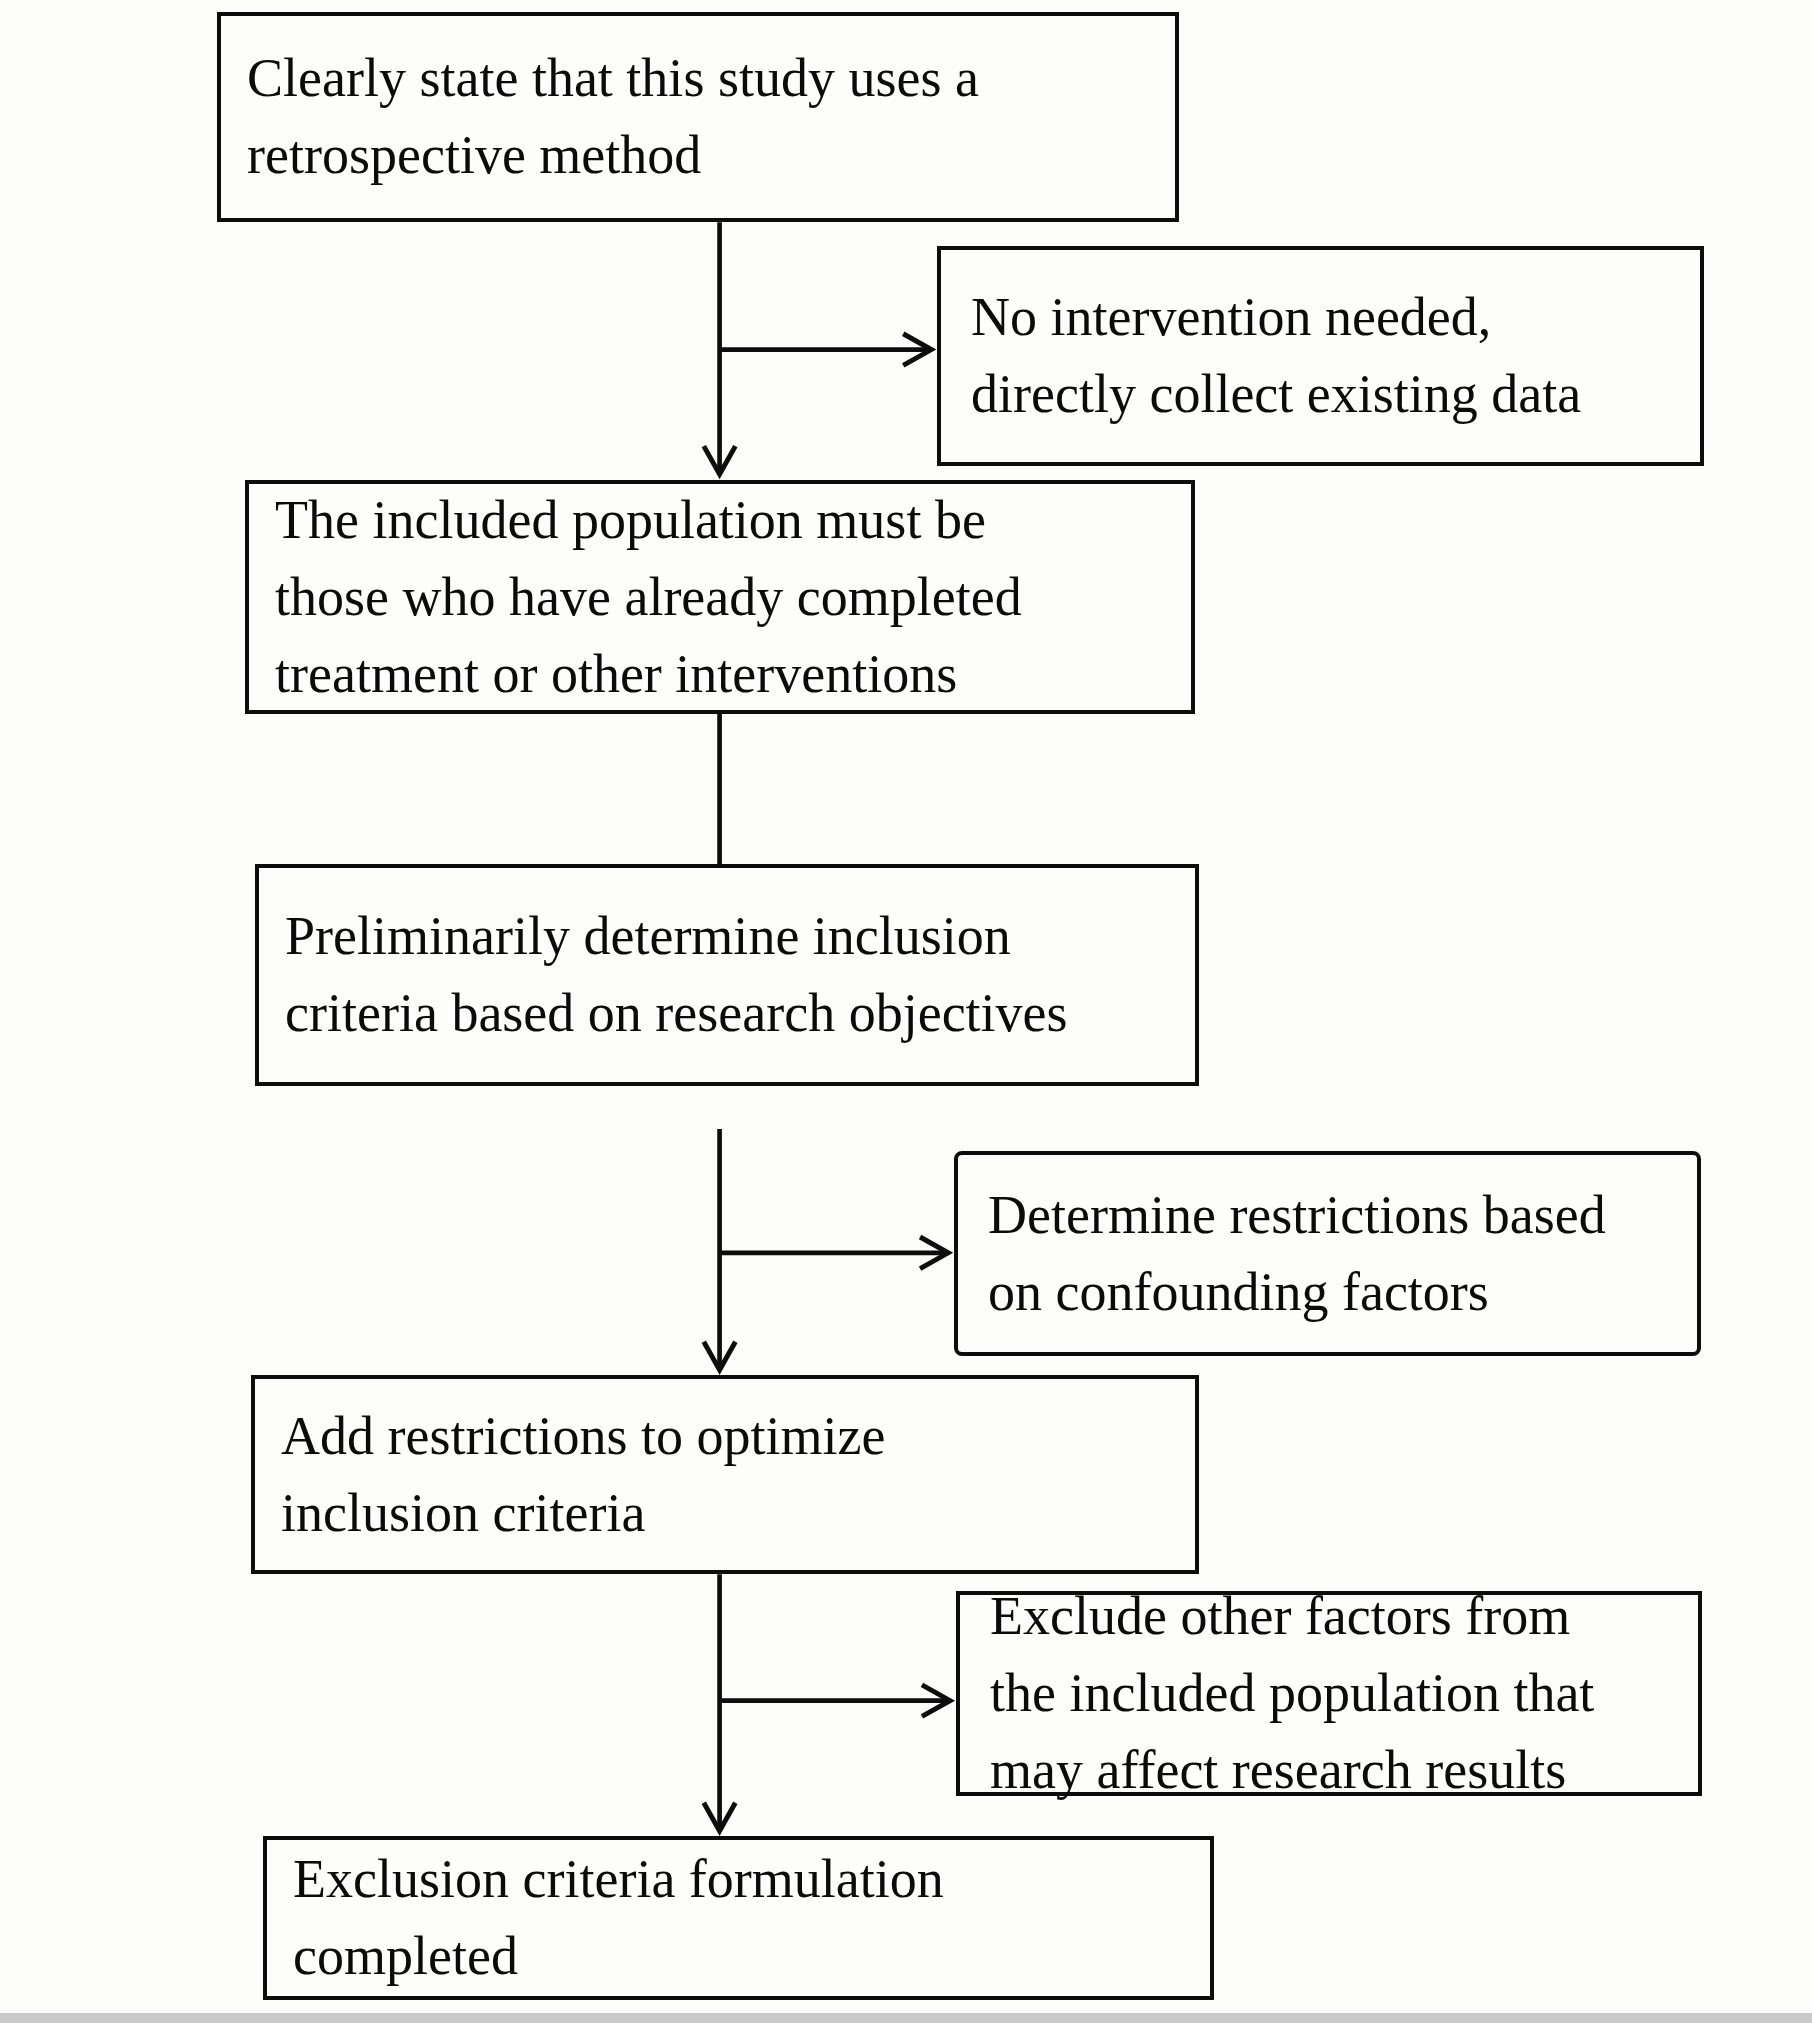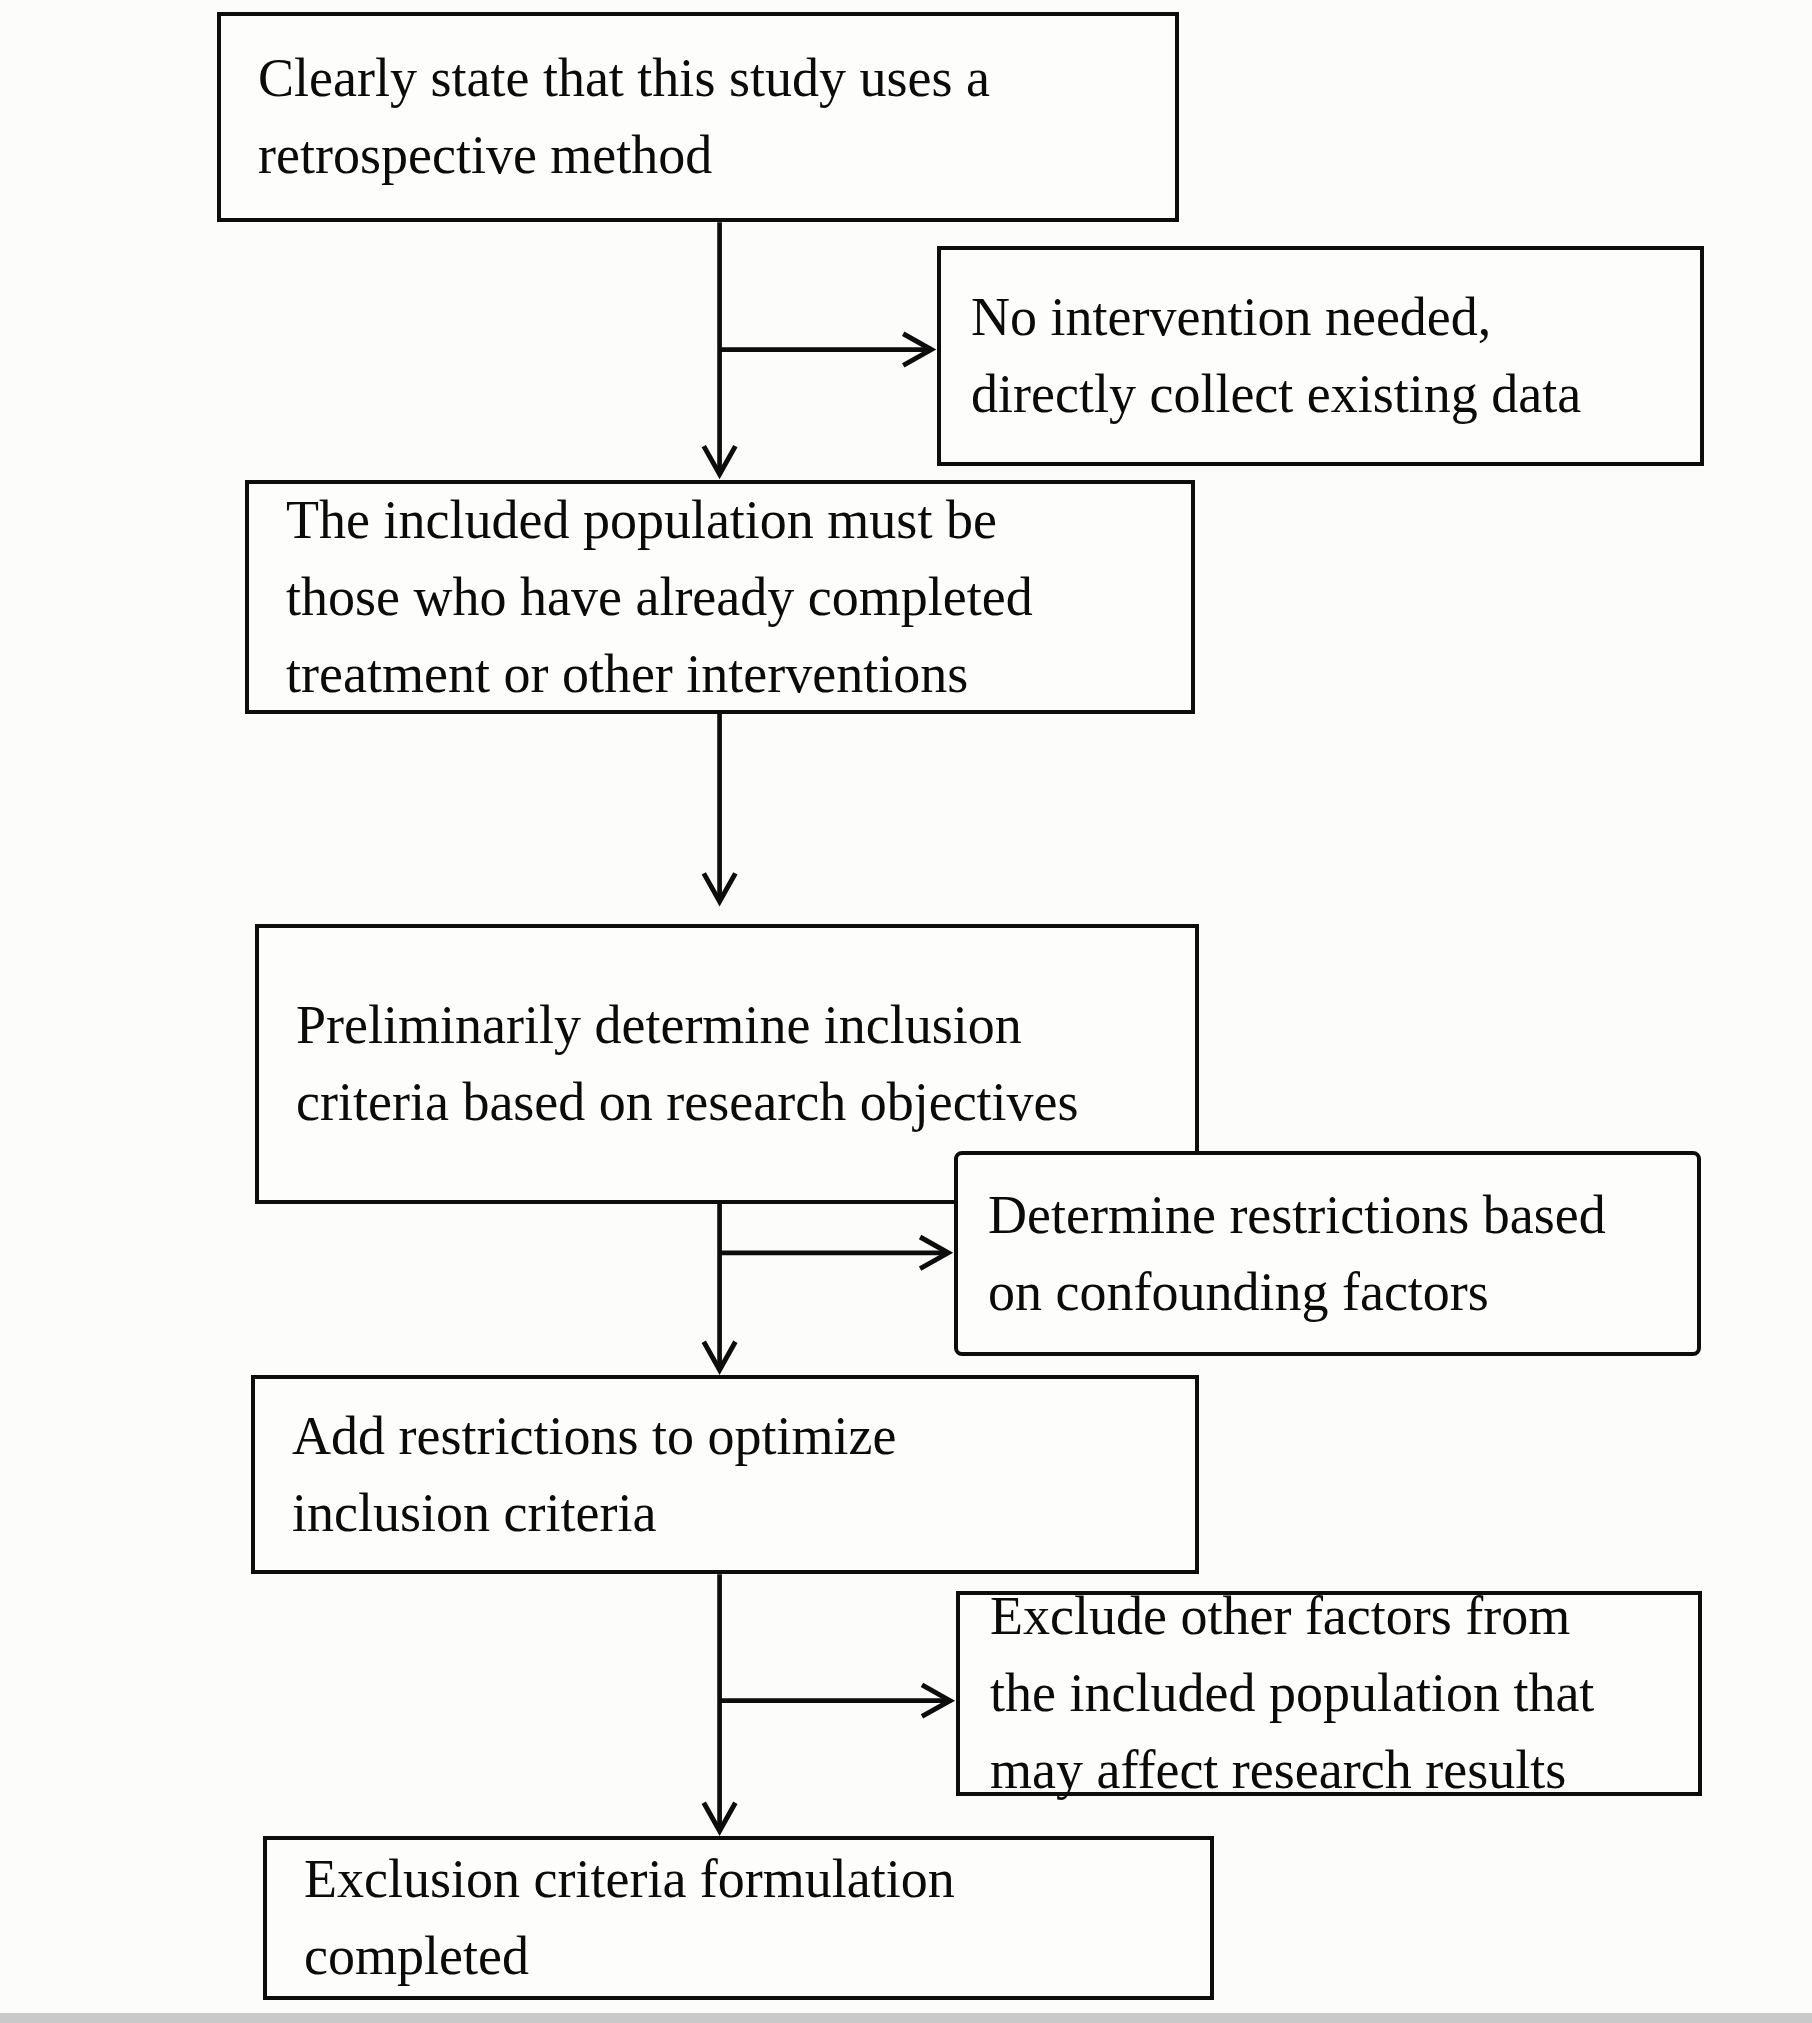--- a/index.html
+++ b/index.html
@@ -28,21 +28,21 @@
     border: 4.7px solid #0d0d0d;
     background: #fdfdfc;
     display: flex;
     align-items: center;
   }
   .box-text {
     font-size: 54px;
     line-height: 77px;
     color: #0b0b0b;
     white-space: pre-line;
-    padding-left: 37px;
+    padding-left: 26px;
     padding-right: 9.4px;
   }
   .side .box-text {
     padding-left: 30px;
   }
   .bottom-strip {
     position: absolute;
     left: 0;
     top: 2013px;
     width: 1813px;
@@ -79,21 +79,21 @@
     <span class="box-text">The included population must be
 those who have already completed
 treatment or other interventions</span>
   </div>
 
   <div class="box side" style="left:937px; top:246px; width:767px; height:220px;">
     <span class="box-text">No intervention needed,
 directly collect existing data</span>
   </div>
 
-  <div class="box main" style="left:255px; top:924px; width:944px; height:280px;">
+  <div class="box main" style="left:255px; top:864px; width:944px; height:222px;">
     <span class="box-text">Preliminarily determine inclusion
 criteria based on research objectives</span>
   </div>
 
   <div class="box side" style="left:954px; top:1151px; width:747px; height:205px;border-radius:8px;">
     <span class="box-text">Determine restrictions based
 on confounding factors</span>
   </div>
 
   <div class="box main" style="left:251px; top:1375px; width:948px; height:199px;">

